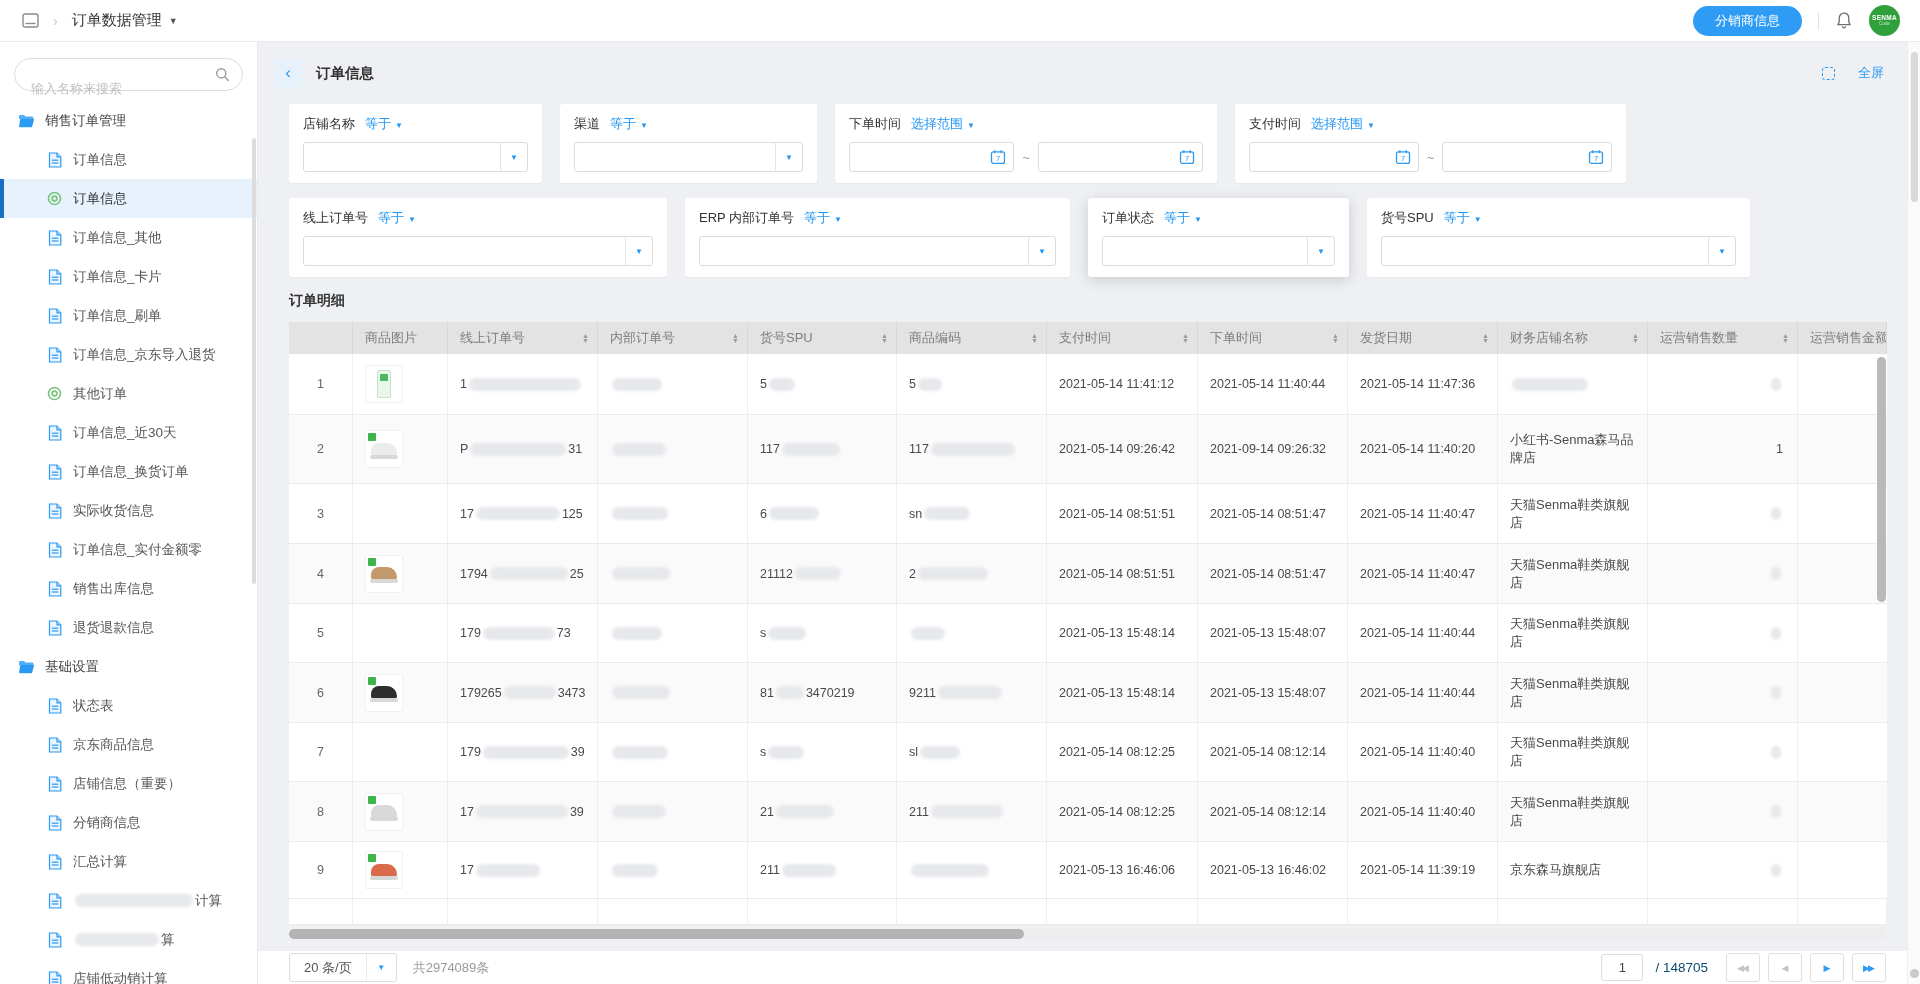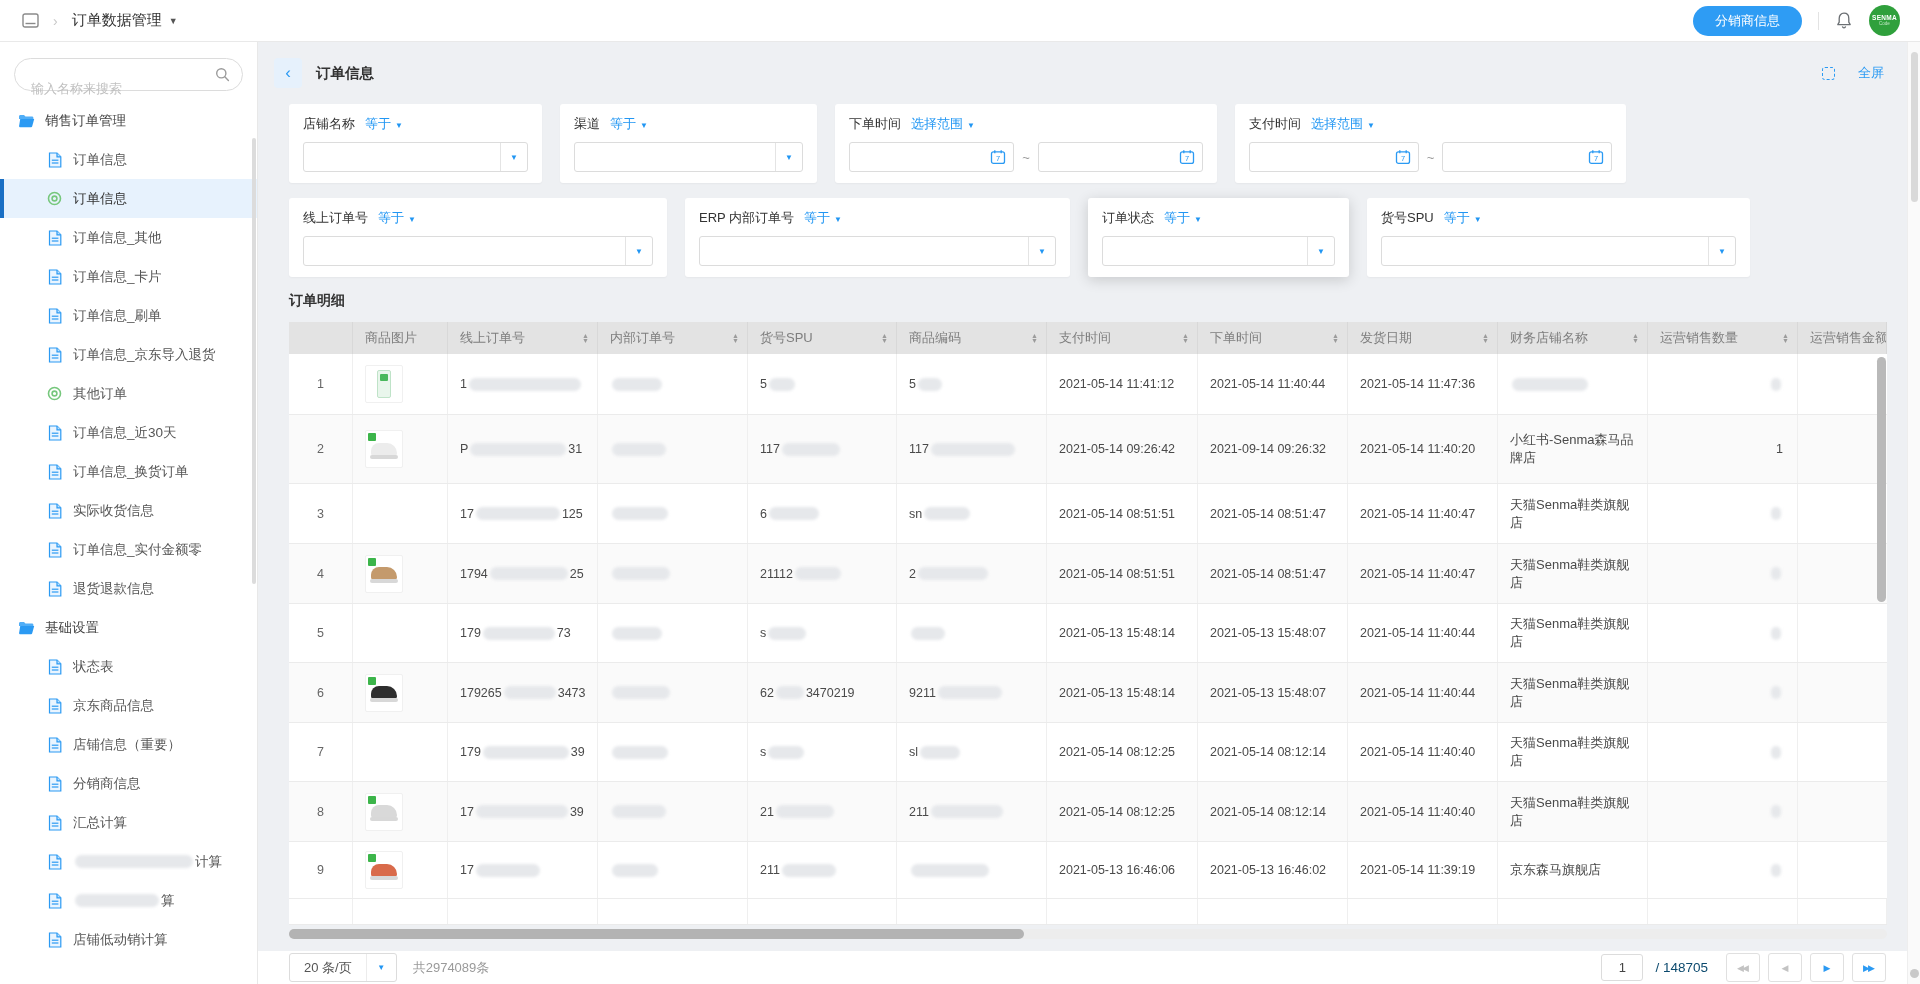--- a/index.html
+++ b/index.html
@@ -291,20 +291,31 @@
         </div>
         <div class="sb-item">
           <span class="sb-ic">
             <svg width="14" height="16" viewBox="0 0 14 16">
               <path d="M1.5 1 L9 1 L12.8 4.8 L12.8 15 L1.5 15 Z" fill="#eaf5ff" stroke="#2b9af3" stroke-width="1.2"></path>
               <path d="M9 1 L9 4.8 L12.8 4.8" fill="#bfe0fb" stroke="#2b9af3" stroke-width="1.2"></path>
               <line x1="3.8" y1="8.2" x2="10.4" y2="8.2" stroke="#2b9af3" stroke-width="1.2"></line>
               <line x1="3.8" y1="11" x2="10.4" y2="11" stroke="#2b9af3" stroke-width="1.2"></line>
             </svg>
           </span>
+          <span class="sb-lb"><span>销售出库信息</span></span>
+        </div>
+        <div class="sb-item">
+          <span class="sb-ic">
+            <svg width="14" height="16" viewBox="0 0 14 16">
+              <path d="M1.5 1 L9 1 L12.8 4.8 L12.8 15 L1.5 15 Z" fill="#eaf5ff" stroke="#2b9af3" stroke-width="1.2"></path>
+              <path d="M9 1 L9 4.8 L12.8 4.8" fill="#bfe0fb" stroke="#2b9af3" stroke-width="1.2"></path>
+              <line x1="3.8" y1="8.2" x2="10.4" y2="8.2" stroke="#2b9af3" stroke-width="1.2"></line>
+              <line x1="3.8" y1="11" x2="10.4" y2="11" stroke="#2b9af3" stroke-width="1.2"></line>
+            </svg>
+          </span>
           <span class="sb-lb"><span>退货退款信息</span></span>
         </div>
         <div class="sb-group">
           <span class="sb-ic">
             <svg width="17" height="14" viewBox="0 0 17 14">
               <path d="M1 2.5 C1 1.7 1.6 1 2.4 1 L6 1 L7.5 2.6 L14 2.6 C14.8 2.6 15.4 3.2 15.4 4 L15.4 5 L1 5 Z" fill="#51aef7"></path>
               <path d="M2.2 5 L16.2 5 L14.2 12.2 C14 12.9 13.4 13.3 12.7 13.3 L2.4 13.3 C1.6 13.3 1 12.7 1.1 11.9 Z" fill="#2b9af3"></path>
             </svg>
           </span>
           <span class="sb-lb">基础设置</span>
@@ -778,21 +789,21 @@
               </div>
               <div class="tcell" style="width: 150px;">
                 <span>179265</span>
                 <span class="blur" style="width: 52px;"></span>
                 <span>3473</span>
               </div>
               <div class="tcell" style="width: 150px;">
                 <span class="blur" style="width: 58px;"></span>
               </div>
               <div class="tcell" style="width: 149px;">
-                <span>62</span>
+                <span>81</span>
                 <span class="blur" style="width: 28px;"></span>
                 <span>3470219</span>
               </div>
               <div class="tcell" style="width: 150px;">
                 <span>9211</span>
                 <span class="blur" style="width: 64px;"></span>
               </div>
               <div class="tcell" style="width: 151px;">2021-05-13 15:48:14</div>
               <div class="tcell" style="width: 150px;">2021-05-13 15:48:07</div>
               <div class="tcell" style="width: 150px;">2021-05-14 11:40:44</div>

